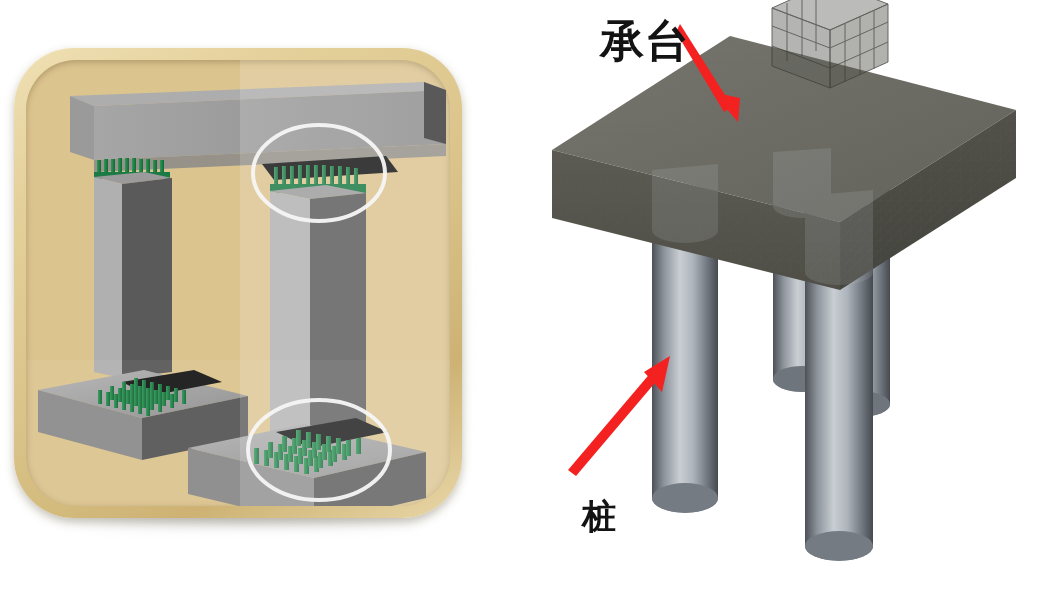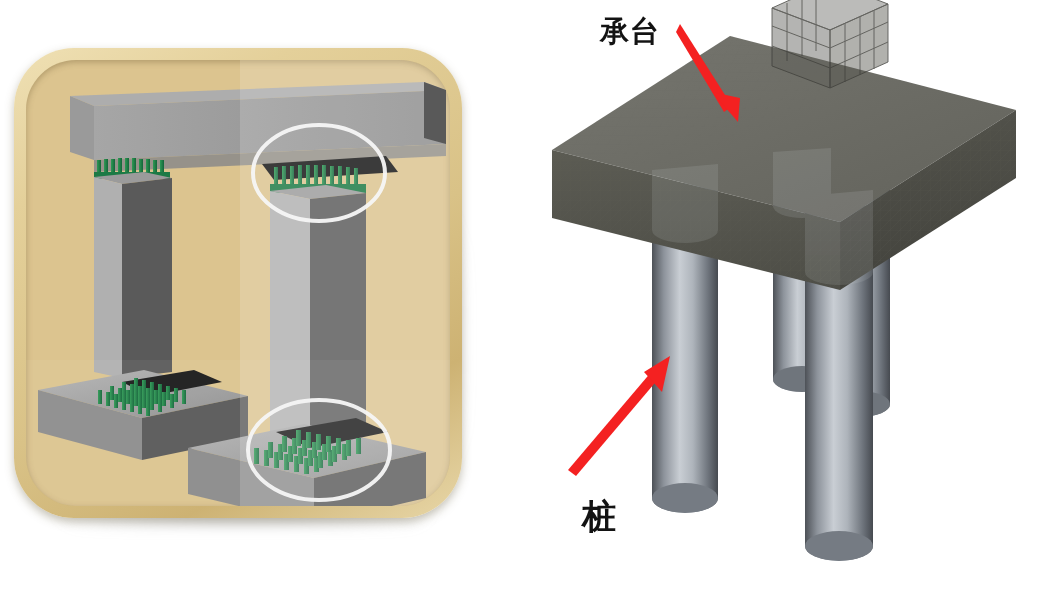--- a/index.html
+++ b/index.html
@@ -58,21 +58,21 @@
   #right-panel svg{display:block;}
 
   .cn-label{
     position:absolute;
     font-family:"DejaVu Sans","Liberation Sans",sans-serif;
     font-weight:700;
     color:#131313;
     letter-spacing:1px;
     white-space:nowrap;
   }
-  #label-cap{left:60px;top:12px;font-size:29px;text-align:right;}
+  #label-cap{left:60px;top:12px;font-size:44px;text-align:right;}
   #label-pile{left:42px;top:494px;font-size:34px;}
 </style>
 </head>
 <body>
 
 <div id="root">
 
   <div id="left-panel">
     <div class="card-shadow"></div>
     <div class="card-outer">

